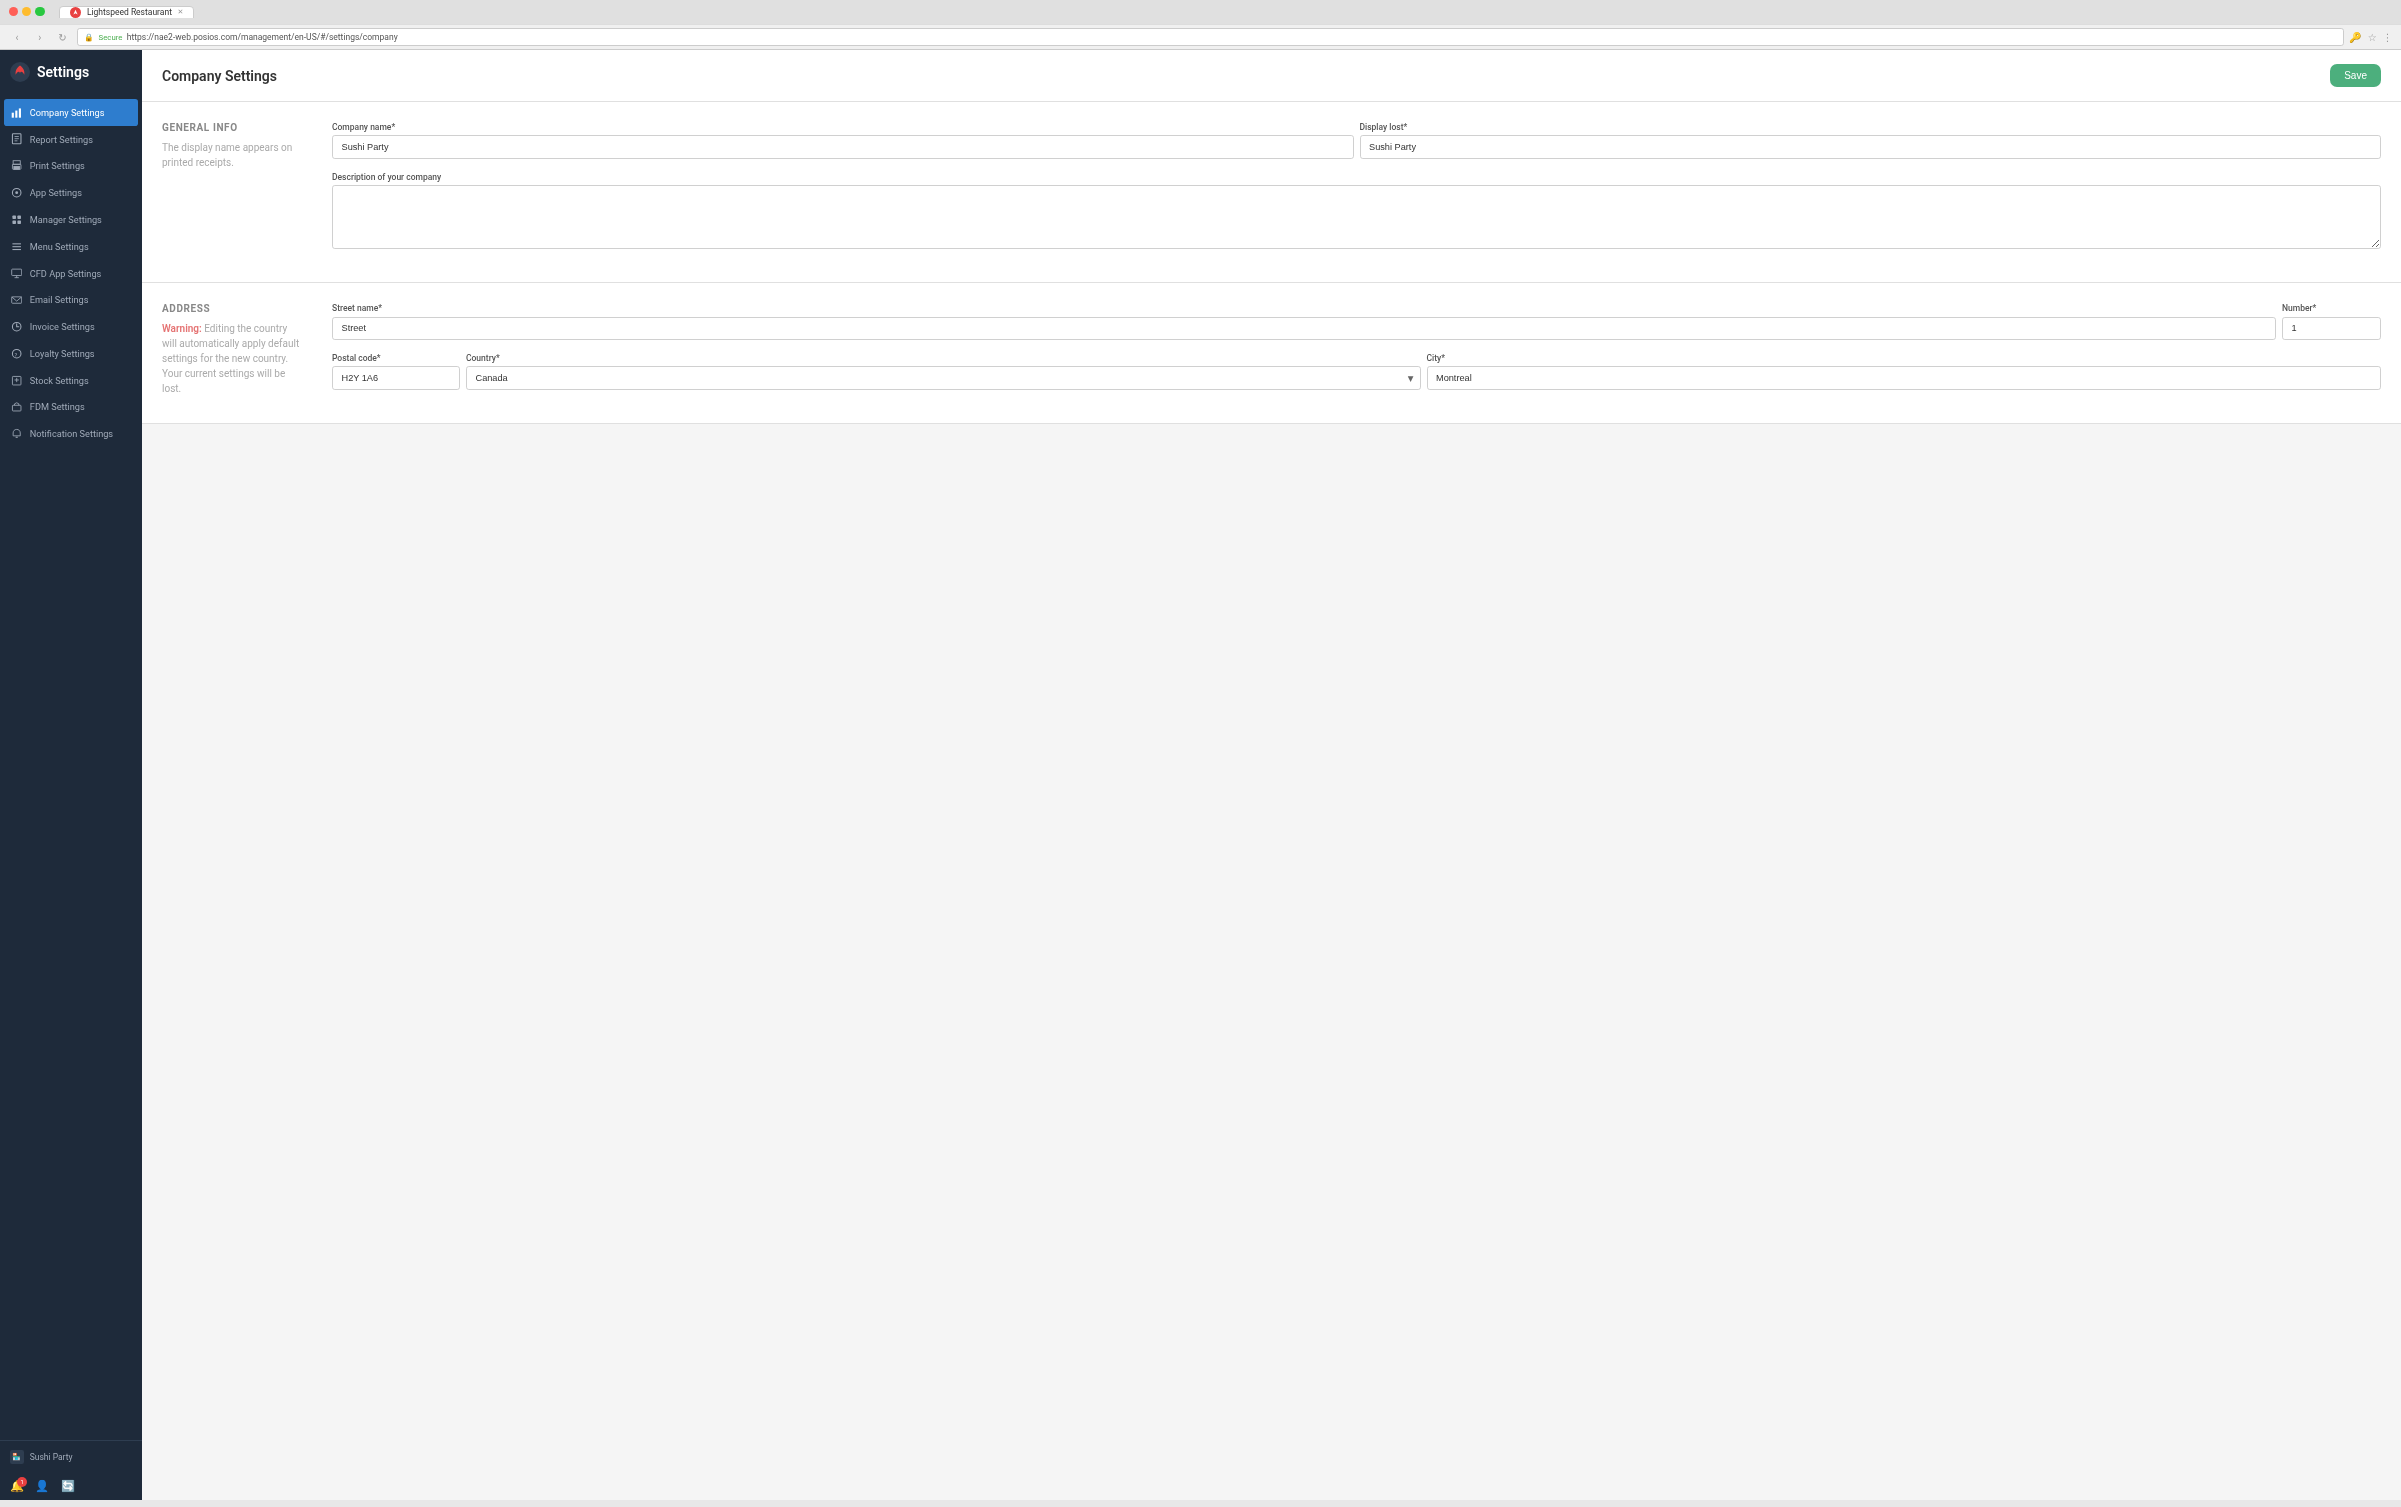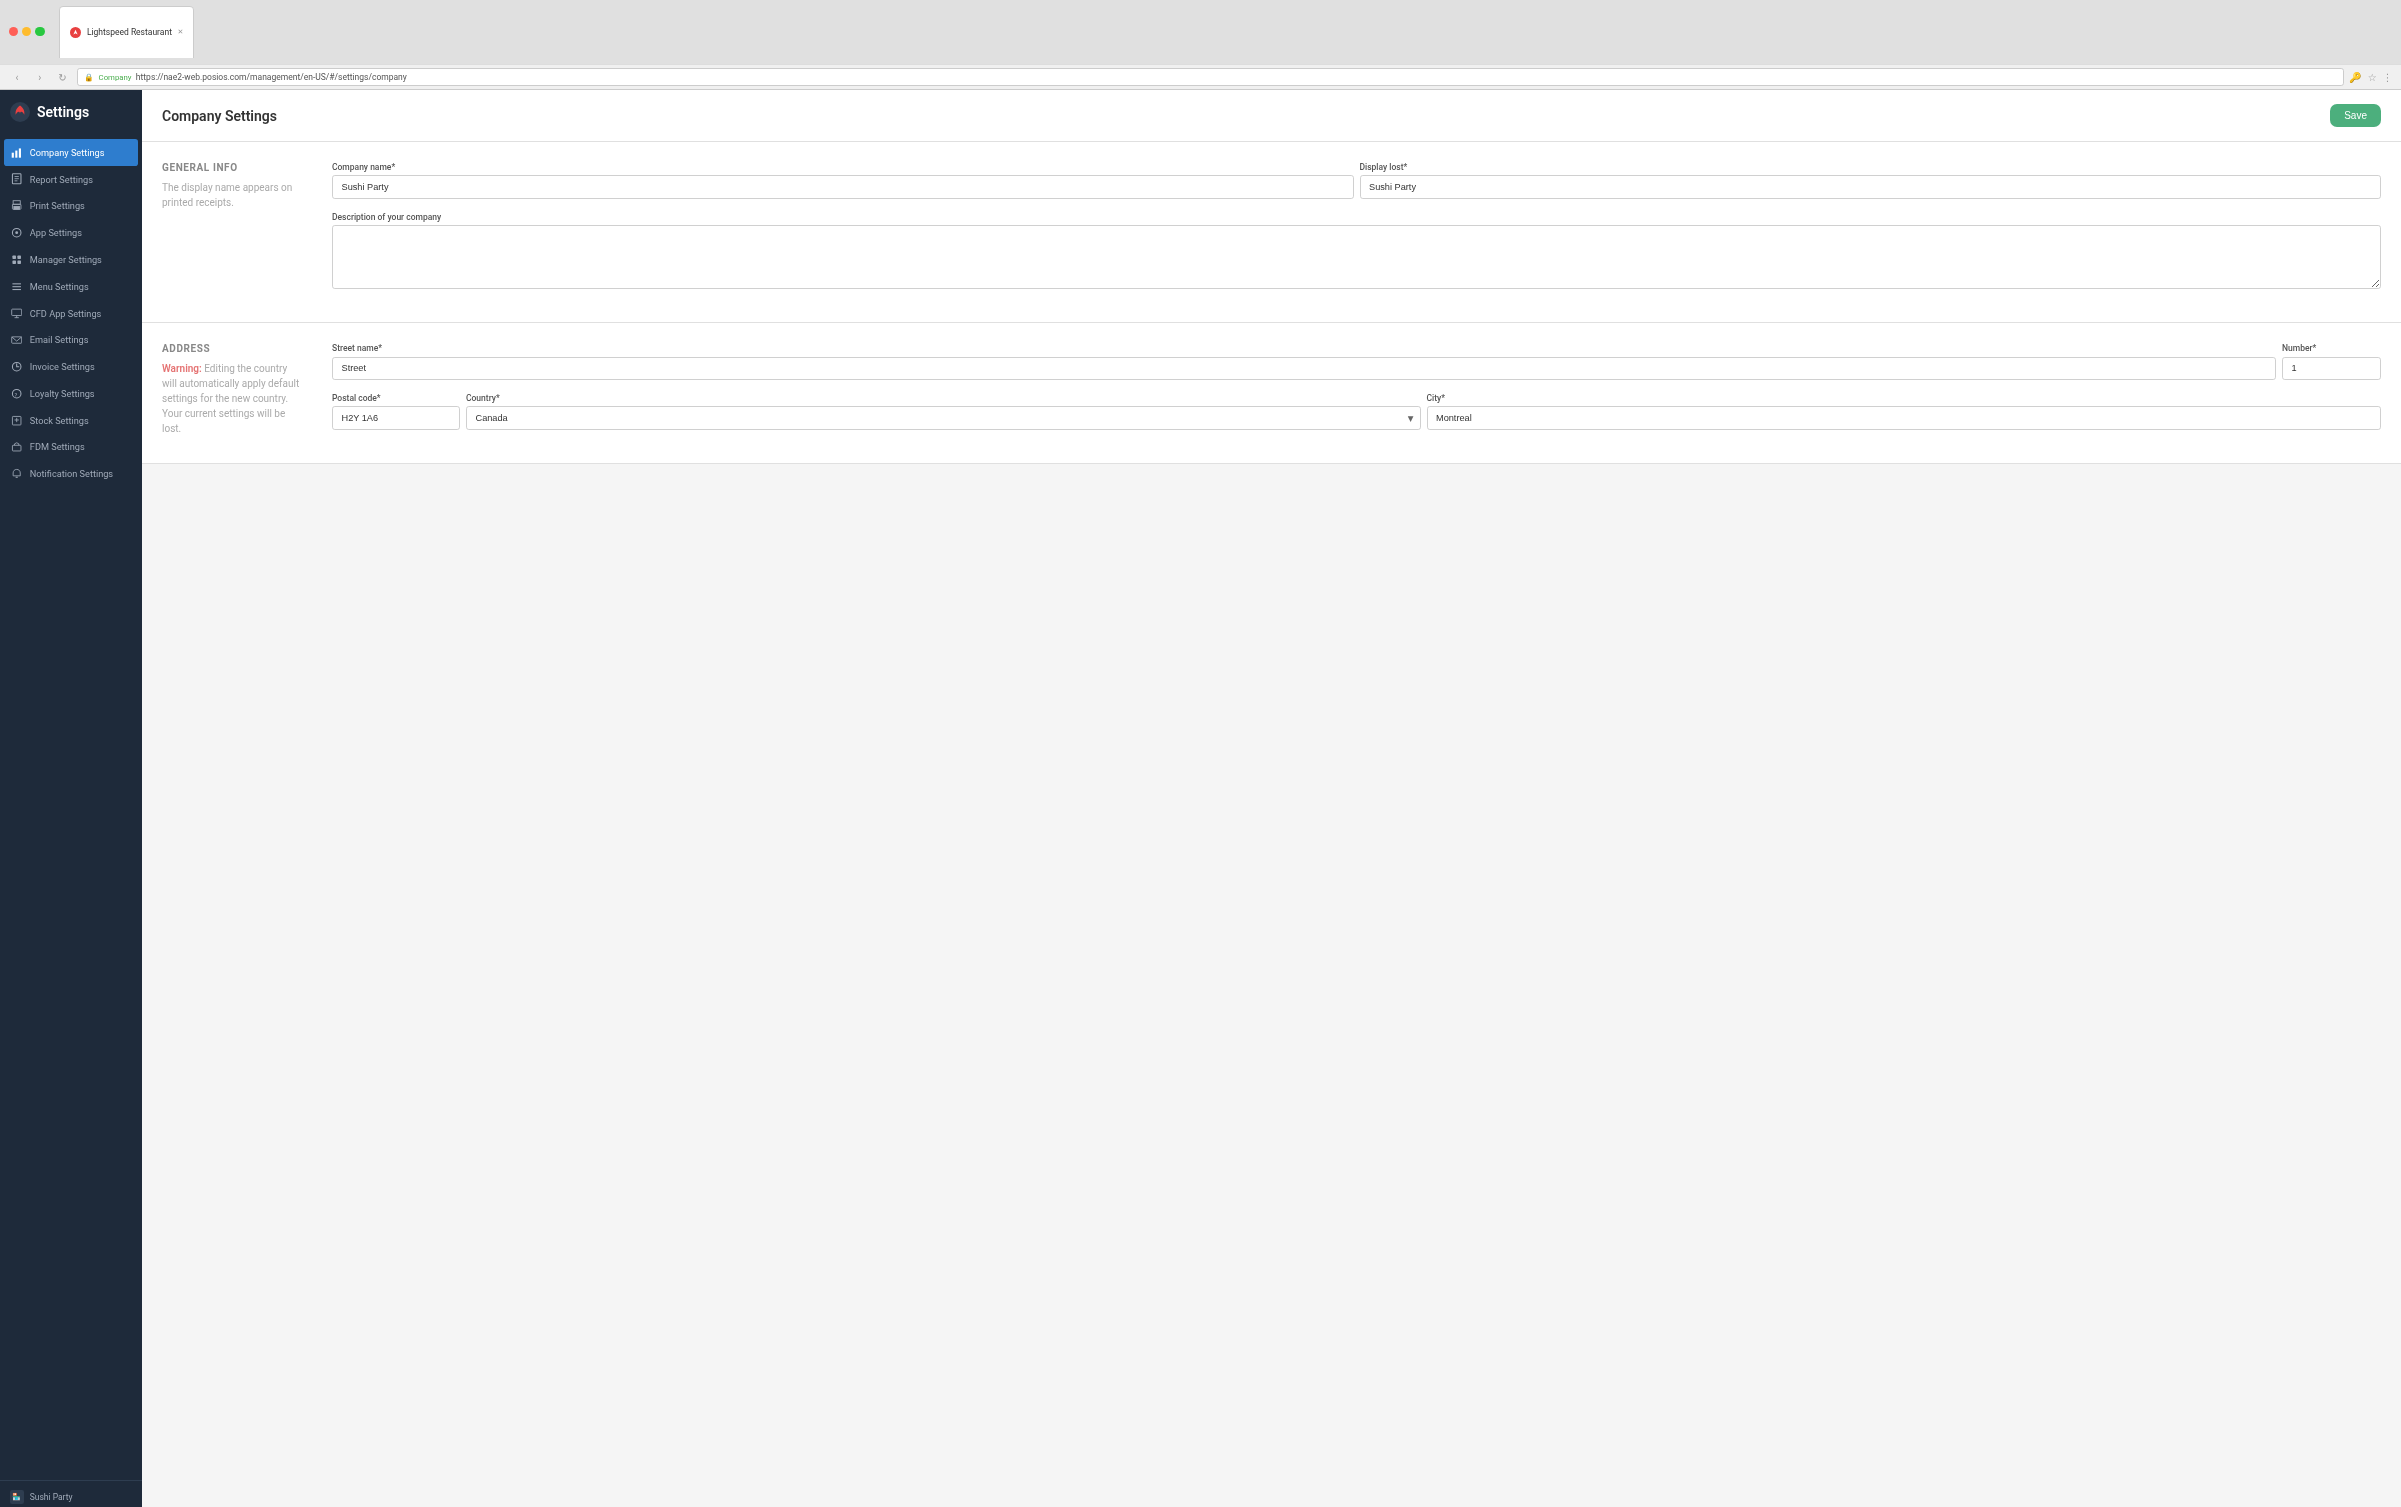--- a/index.html
+++ b/index.html
@@ -7,21 +7,21 @@
 
     
     .browser-chrome { background: #f0f0f0; border-bottom: 0.7px solid #ccc; }
     .browser-titlebar { display: flex; align-items: center; padding: 5.7px 8.5px; gap: 5.7px; background: #e0e0e0; }
     .traffic-lights { display: flex; gap: 4.3px; }
     .tl { width: 9.2px; height: 9.2px; border-radius: 50%; }
     .tl-red { background: #ff5f57; }
     .tl-yellow { background: #febc2e; }
     .tl-green { background: #28c840; }
     .tab-bar { display: flex; align-items: center; padding: 0 8.5px; gap: 2.8px; }
-    .tab { display: flex; align-items: center; gap: 5.7px; padding: 20px 10px; background: #fff; border-radius: 4.3px 4.3px 0 0; font-size: 8.5px; color: #333; border: 0.7px solid #ccc; border-bottom: none; }
+    .tab { display: flex; align-items: center; gap: 5.7px; padding: 0 10px; background: #fff; border-radius: 4.3px 4.3px 0 0; font-size: 8.5px; color: #333; border: 0.7px solid #ccc; border-bottom: none; }
     .tab-favicon { width: 11.4px; height: 11.4px; background: #e84040; border-radius: 50%; display: flex; align-items: center; justify-content: center; }
     .tab-close { color: #999; font-size: 7px; cursor: pointer; }
     .address-bar { display: flex; align-items: center; padding: 3.5px 8.5px; gap: 5.7px; background: #f0f0f0; border-top: 0.7px solid #ddd; }
     .nav-btn { width: 17px; height: 17px; display: flex; align-items: center; justify-content: center; color: #999; cursor: pointer; font-size: 10px; }
     .address-input { flex: 1; padding: 2.8px 7px; border: 0.7px solid #ccc; border-radius: 2.8px; font-size: 8.5px; background: #fff; color: #333; display: flex; align-items: center; gap: 4.3px; }
     .lock-icon { color: #4caf50; font-size: 7.8px; }
     .secure-text { color: #4caf50; font-size: 7.8px; }
     .url-text { color: #555; font-size: 8.5px; }
     .address-actions { display: flex; gap: 5.7px; }
     .addr-icon { color: #999; font-size: 10px; }
@@ -97,21 +97,21 @@
         <span class="tab-close">✕</span>
       </div>
     </div>
   </div>
   <div class="address-bar">
     <div class="nav-btn">‹</div>
     <div class="nav-btn">›</div>
     <div class="nav-btn">↻</div>
     <div class="address-input">
       <span class="lock-icon">🔒</span>
-      <span class="secure-text">Company</span>
+      <span class="secure-text">Secure</span>
       <span class="url-text">https://nae2-web.posios.com/management/en-US/#/settings/company</span>
     </div>
     <div class="address-actions">
       <span class="addr-icon">🔑</span>
       <span class="addr-icon">☆</span>
       <span class="addr-icon">⋮</span>
     </div>
   </div>
 </div>
 

